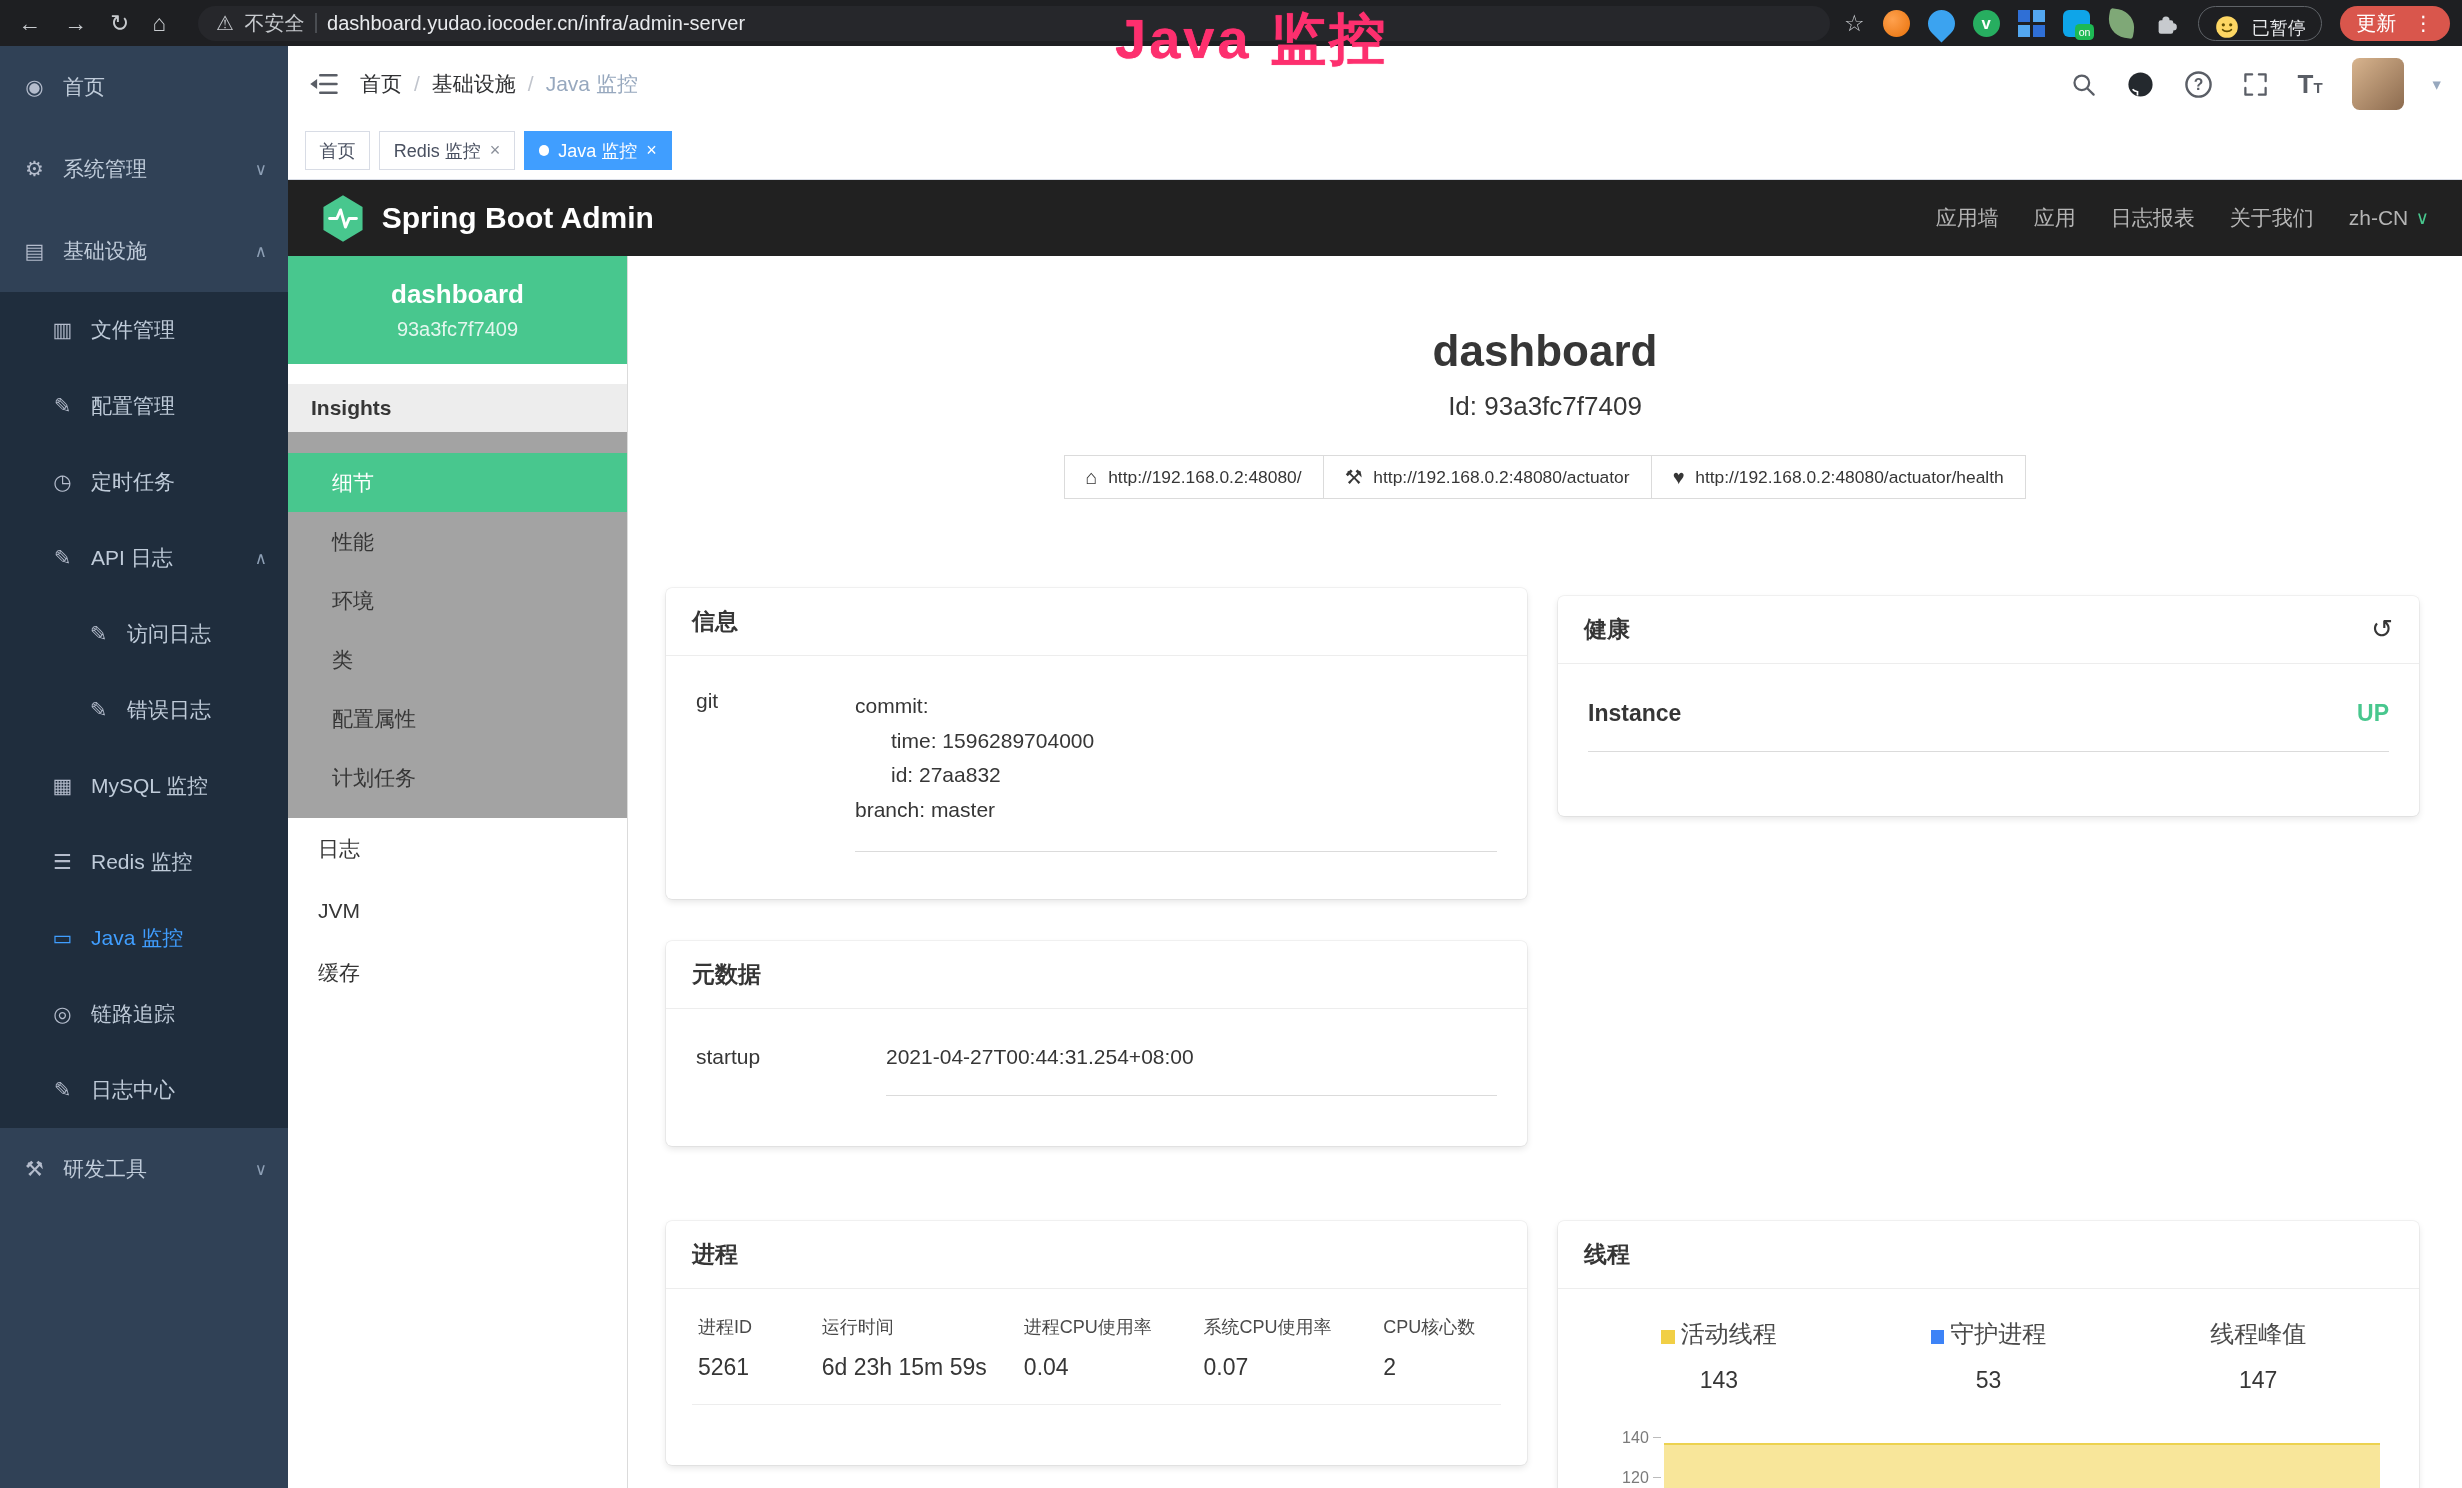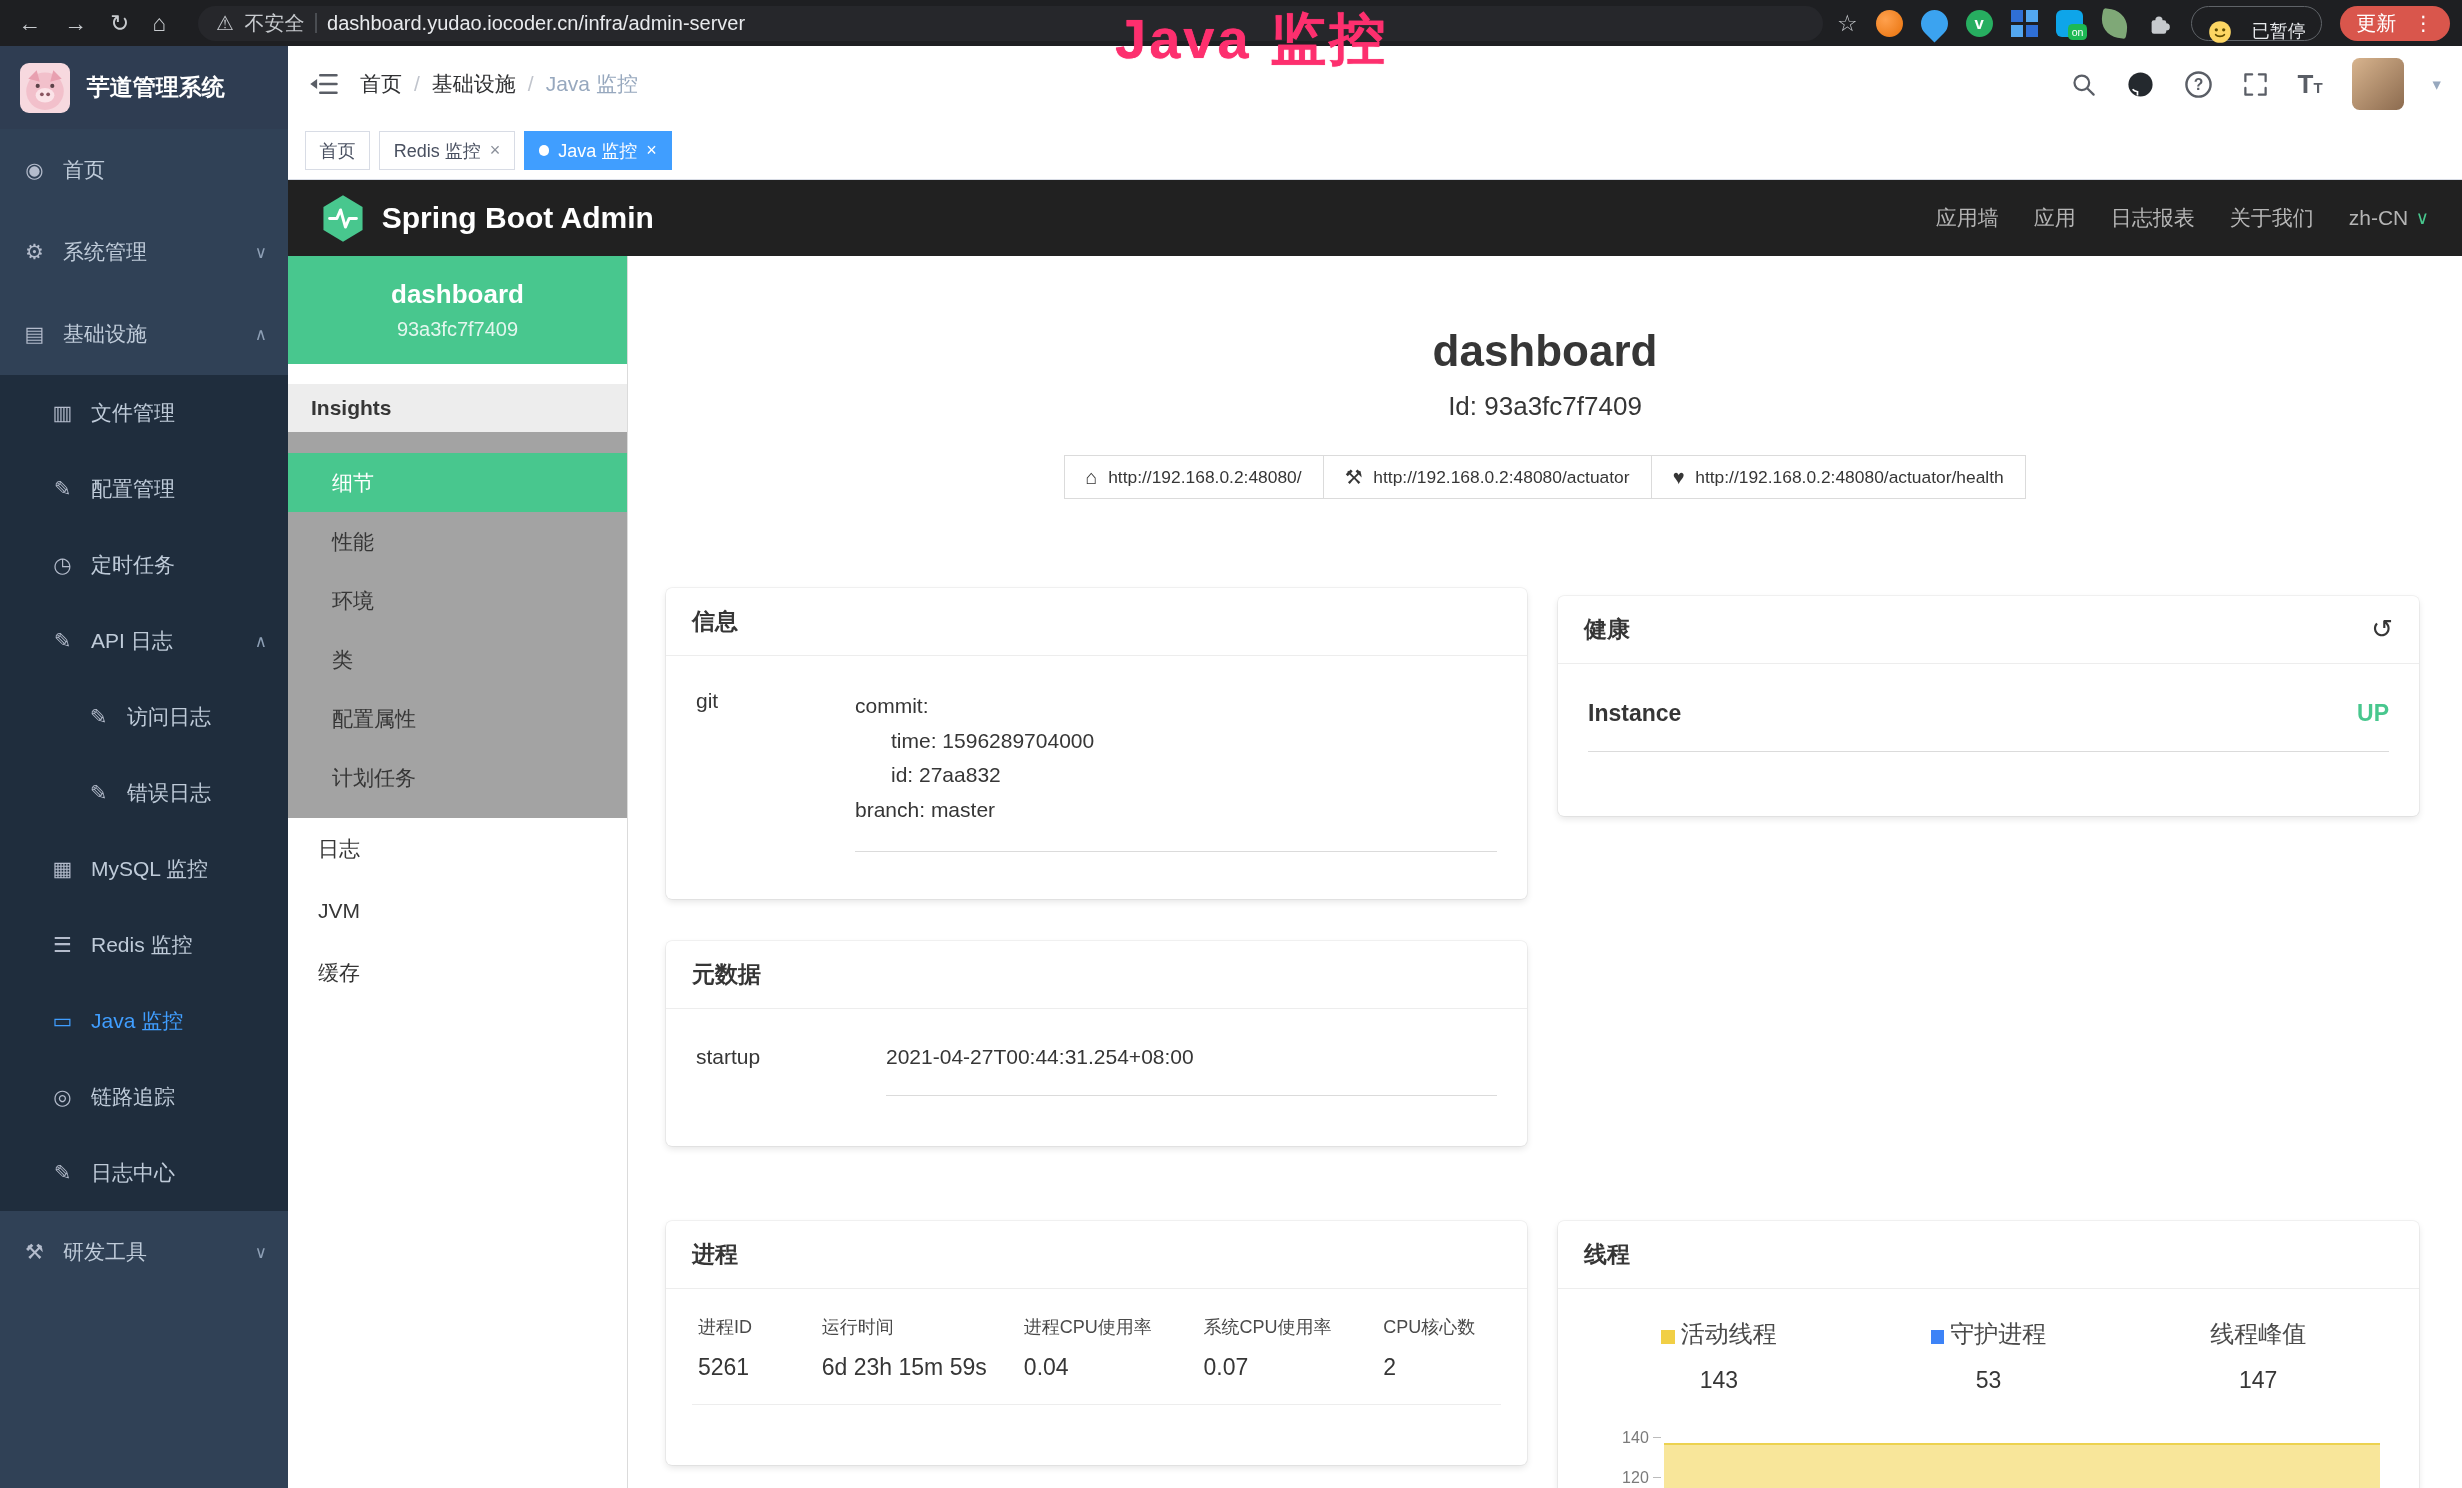--- a/index.html
+++ b/index.html
@@ -18,21 +18,21 @@
   .b-right{display:flex;align-items:center;gap:18px;padding-right:12px}
   .b-right .bi{font-size:23px;color:#c7cace}
   .ext{width:27px;height:27px;display:inline-block;position:relative}
   .ext1{border-radius:50%;background:radial-gradient(circle at 35% 35%,#ffa14e,#e8710a)}
   .ext2{border-radius:50% 50% 50% 0;transform:rotate(-45deg);background:#3ba3f0}
   .ext3{border-radius:50%;background:#27ae60;color:#fff;font-size:16.7px;text-align:center;line-height:27px;font-weight:bold}
   .ext4{background:linear-gradient(#2f6fd6,#2f6fd6) 0 0/12px 12px no-repeat,linear-gradient(#53a7f0,#53a7f0) 15px 0/12px 12px no-repeat,linear-gradient(#53a7f0,#53a7f0) 0 15px/12px 12px no-repeat,linear-gradient(#2f6fd6,#2f6fd6) 15px 15px/12px 12px no-repeat}
   .ext5{border-radius:6px;background:#0ea5e9}
   .ext5 .onb{position:absolute;right:-4.6px;bottom:-3px;background:#1db954;color:#fff;font-style:normal;font-size:10.6px;line-height:1;padding:2.3px 3.8px;border-radius:4.6px}
   .ext6{border-radius:3px 70% 3px 70%;background:#7fa877;transform:rotate(10deg)}
-  .paused{display:flex;align-items:flex-start;gap:19px;height:35px;padding:12px 15px;border:0.8px solid #5f6368;border-radius:20px;color:#e8eaed;font-size:18px}
+  .paused{display:flex;align-items:flex-end;gap:12px;height:35px;padding:0 15px;border:0.8px solid #5f6368;border-radius:20px;color:#e8eaed;font-size:18px}
   .update{display:flex;align-items:center;gap:17px;height:35px;padding:0 16.7px;background:#d9564c;border-radius:20px;color:#fff;font-size:20px}
   .update .kebab{font-size:20px;color:#fff}
 
   
   .annotation{position:absolute;left:1115px;top:1.5px;z-index:60;font-size:56px;font-weight:bold;color:#fd2f6e;letter-spacing:3px;text-shadow:0 0 0.8px #fd2f6e}
 
   
   .sidebar{position:absolute;top:46px;left:0;bottom:0;width:288px;background:#304156;color:#bfcbd9;font-size:21px;z-index:2}
   .logo{height:83px;display:flex;align-items:center;gap:16.7px;padding:0 20px;background:#2f3d52;color:#fff;font-weight:bold;font-size:23px}
   .logo .avatar-img{width:50px;height:50px;border-radius:9px;overflow:hidden;background:#f7d9df}
@@ -180,35 +180,20 @@
       <div class="update">
         <span>更新</span>
         <span class="kebab">⋮</span>
       </div>
     </div>
   </div>
 
   <div class="annotation">Java 监控</div>
 
   <aside class="sidebar">
-    <div class="logo">
-      <span class="avatar-img">
-        <svg width="50" height="50" viewBox="0 0 48 48">
-          <circle cx="24" cy="27" r="18" fill="#f2c0cb"></circle>
-          <polygon points="8,15 16,7 19,18" fill="#e8a0b0"></polygon>
-          <polygon points="40,15 32,7 29,18" fill="#e8a0b0"></polygon>
-          <ellipse cx="24" cy="31" rx="9" ry="7" fill="#fbe3e8"></ellipse>
-          <circle cx="21" cy="30" r="1.8" fill="#8a5560"></circle>
-          <circle cx="27" cy="30" r="1.8" fill="#8a5560"></circle>
-          <circle cx="17" cy="22" r="2" fill="#5b4248"></circle>
-          <circle cx="31" cy="22" r="2" fill="#5b4248"></circle>
-        </svg>
-      </span>
-      <span>芋道管理系统</span>
-    </div>
     <nav>
       <div class="m-top">
         <span class="ic">◉</span>
         <span>首页</span>
       </div>
       <div class="m-top">
         <span class="ic">⚙</span>
         <span>系统管理</span>
         <span class="chev">∨</span>
       </div>

